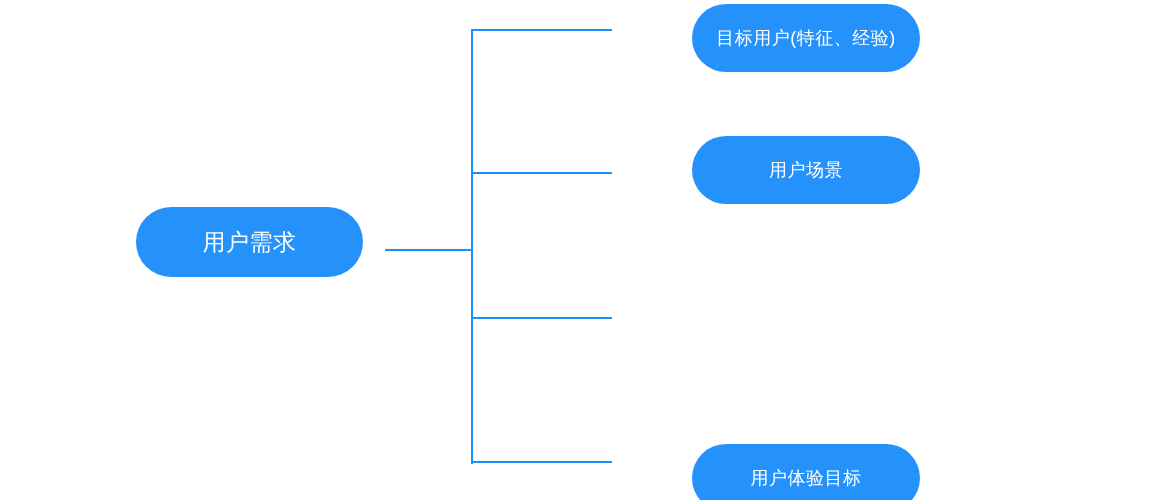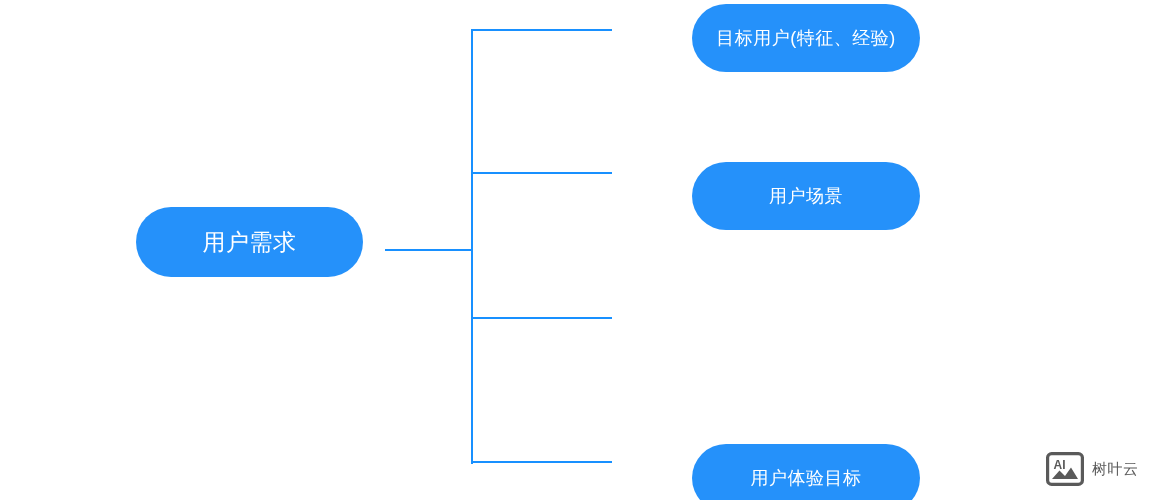--- a/index.html
+++ b/index.html
@@ -39,21 +39,21 @@
     height: 70px;
     font-size: 23px;
   }
   .node-child {
     left: 692px;
     width: 228px;
     height: 68px;
     font-size: 18px;
   }
   .child-0 { top: 4px; }
-  .child-1 { top: 162px; }
+  .child-1 { top: 136px; }
   .child-2 { top: 288px; }
   .child-3 { top: 444px; }
 
   
   .link {
     position: absolute;
     background: #1890ff;
   }
   .link-h { height: 2px; }
   .link-v { width: 2px; }
@@ -109,22 +109,14 @@
 
   <div class="node node-child child-1" style="background: rgb(37, 145, 250); color: rgb(255, 255, 255);">
     <span>用户场景</span>
   </div>
 
 
   <div class="node node-child child-3" style="background: rgb(37, 145, 250); color: rgb(255, 255, 255);">
     <span>用户体验目标</span>
   </div>
 
-  <div id="watermark">
-    <svg class="wm-icon" viewBox="0 0 38 34">
-      <rect x="1.6" y="1.6" width="34.8" height="30.8" rx="4" ry="4" fill="none" stroke="#5a5a5a" stroke-width="3.2"></rect>
-      <text x="13.5" y="16.5" font-family="'Liberation Sans', sans-serif" font-size="12" font-weight="bold" fill="#5a5a5a" text-anchor="middle">AI</text>
-      <path d="M6 27 L13.5 18.5 L19 24 L25 15.5 L32 27 Z" fill="#5a5a5a"></path>
-    </svg>
-    <span class="wm-text">树叶云</span>
-  </div>
 
 </div>
 
 </body></html>

